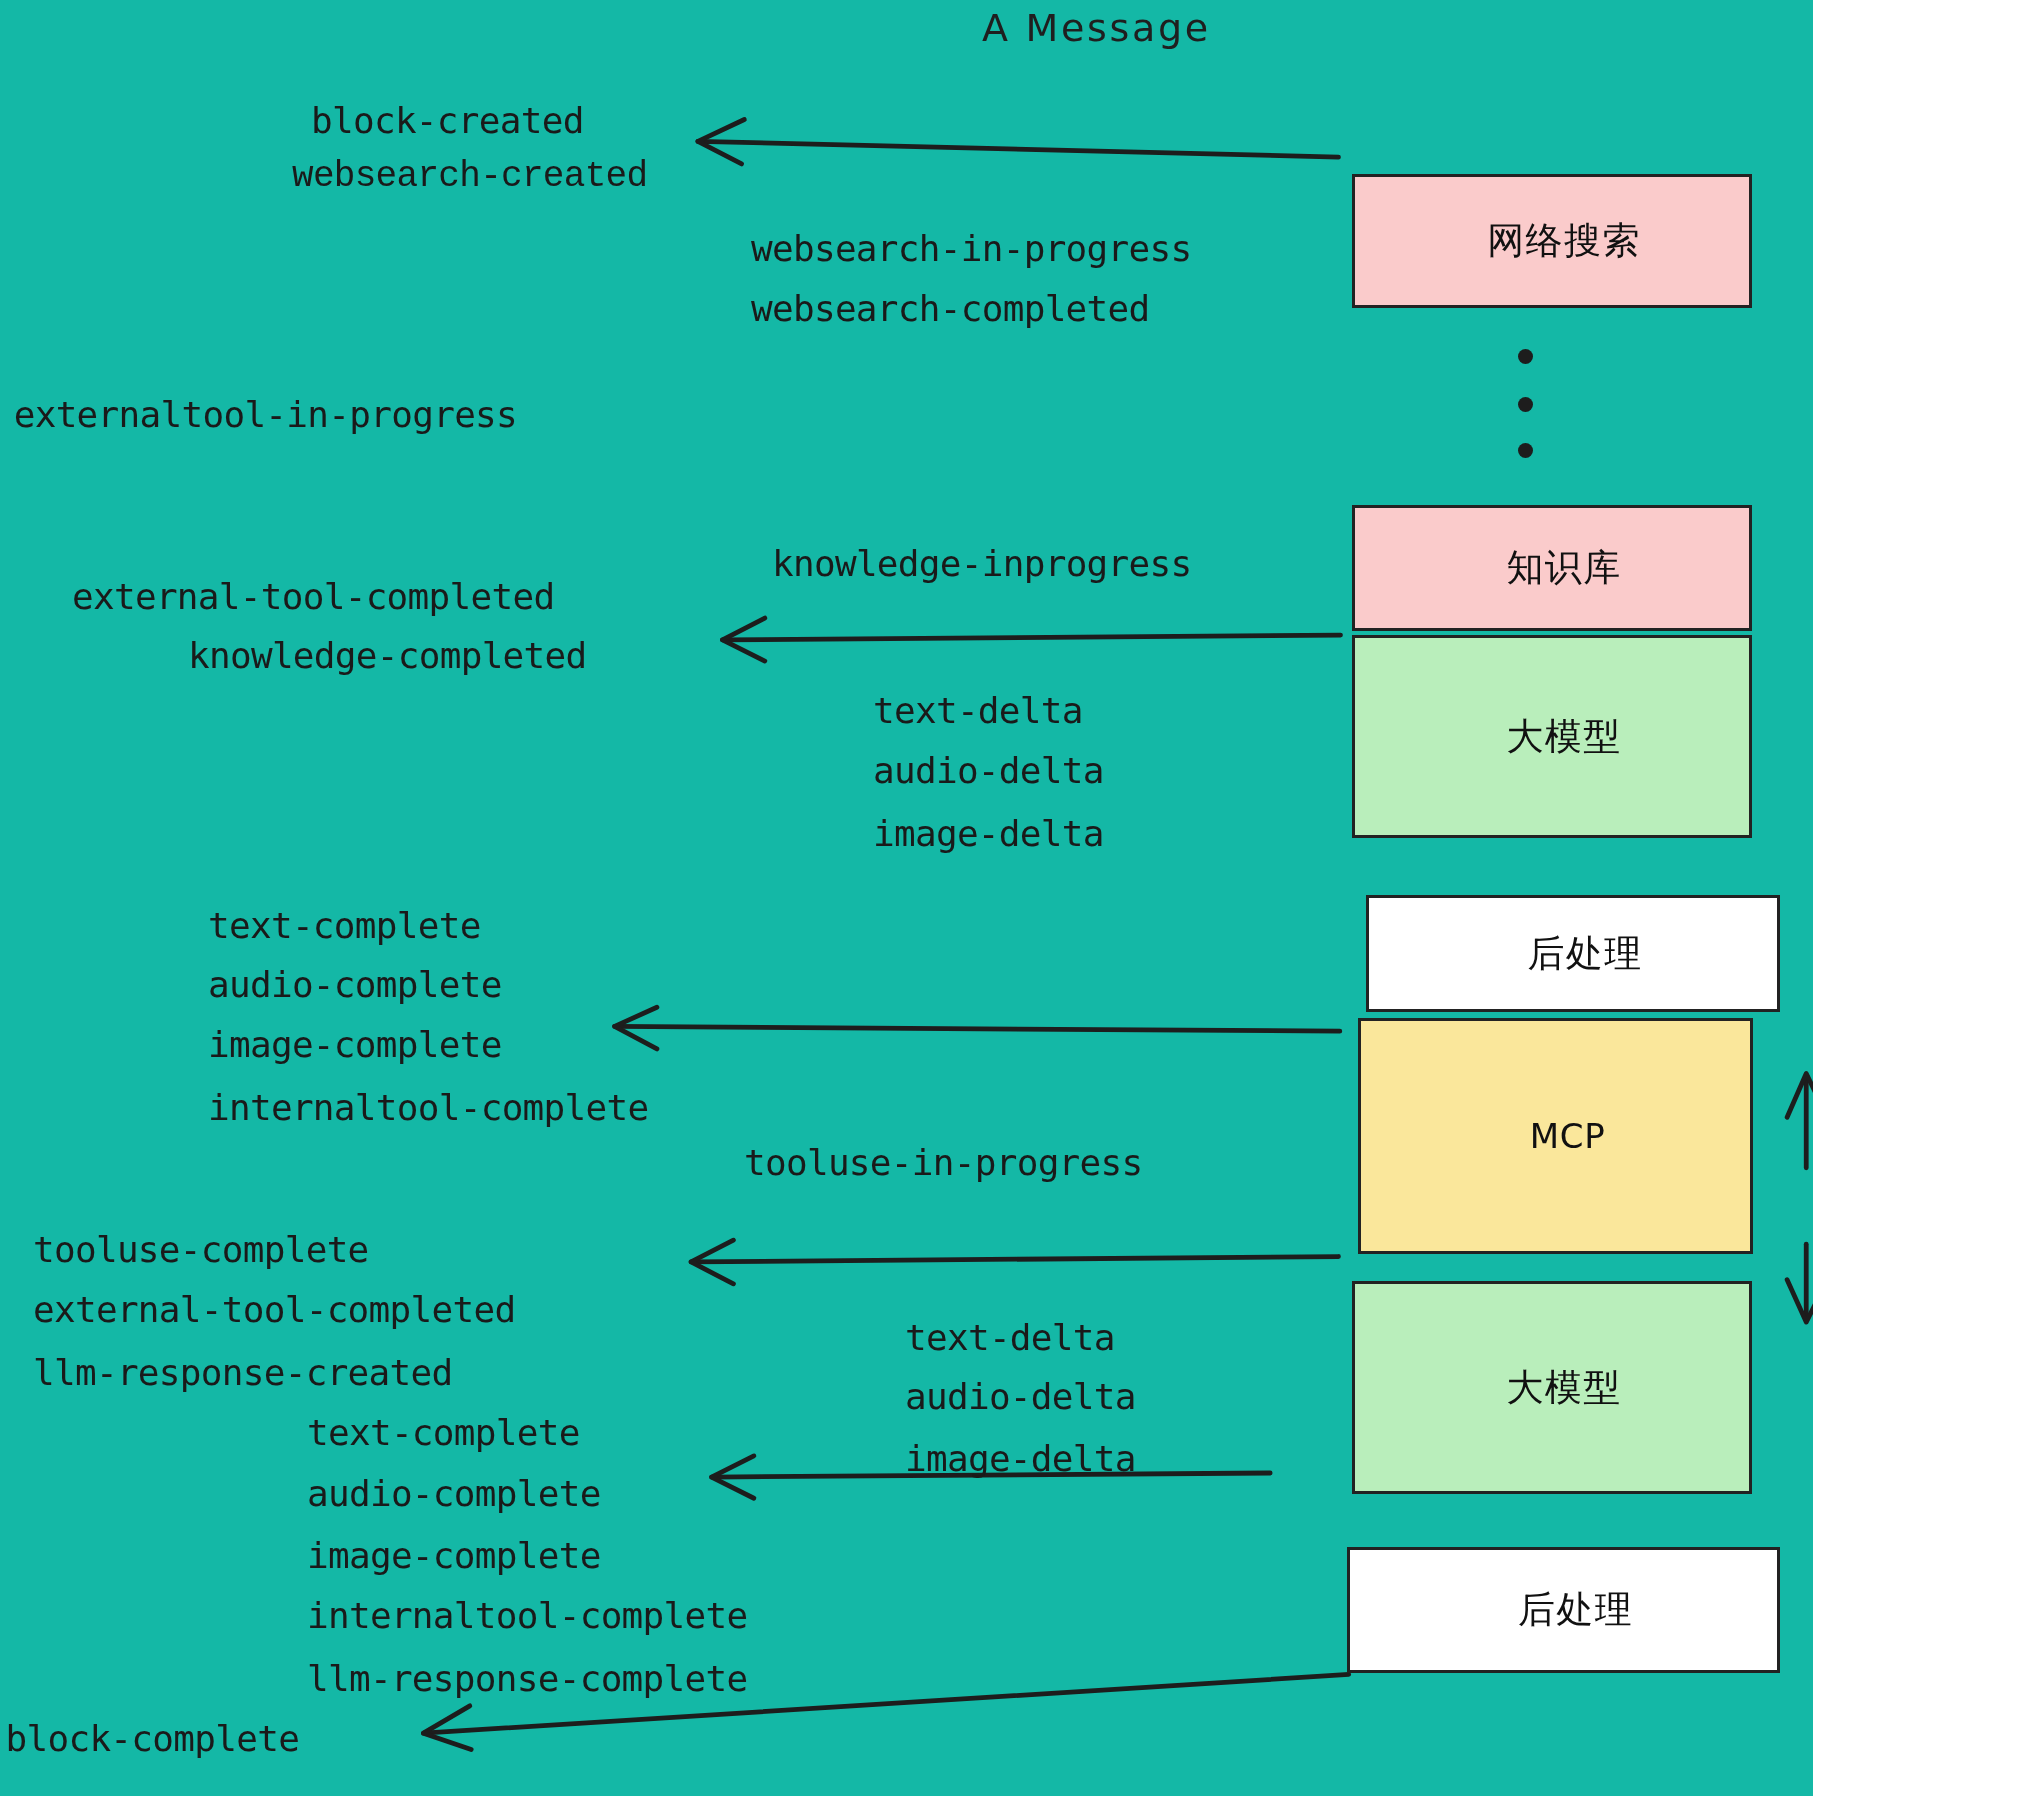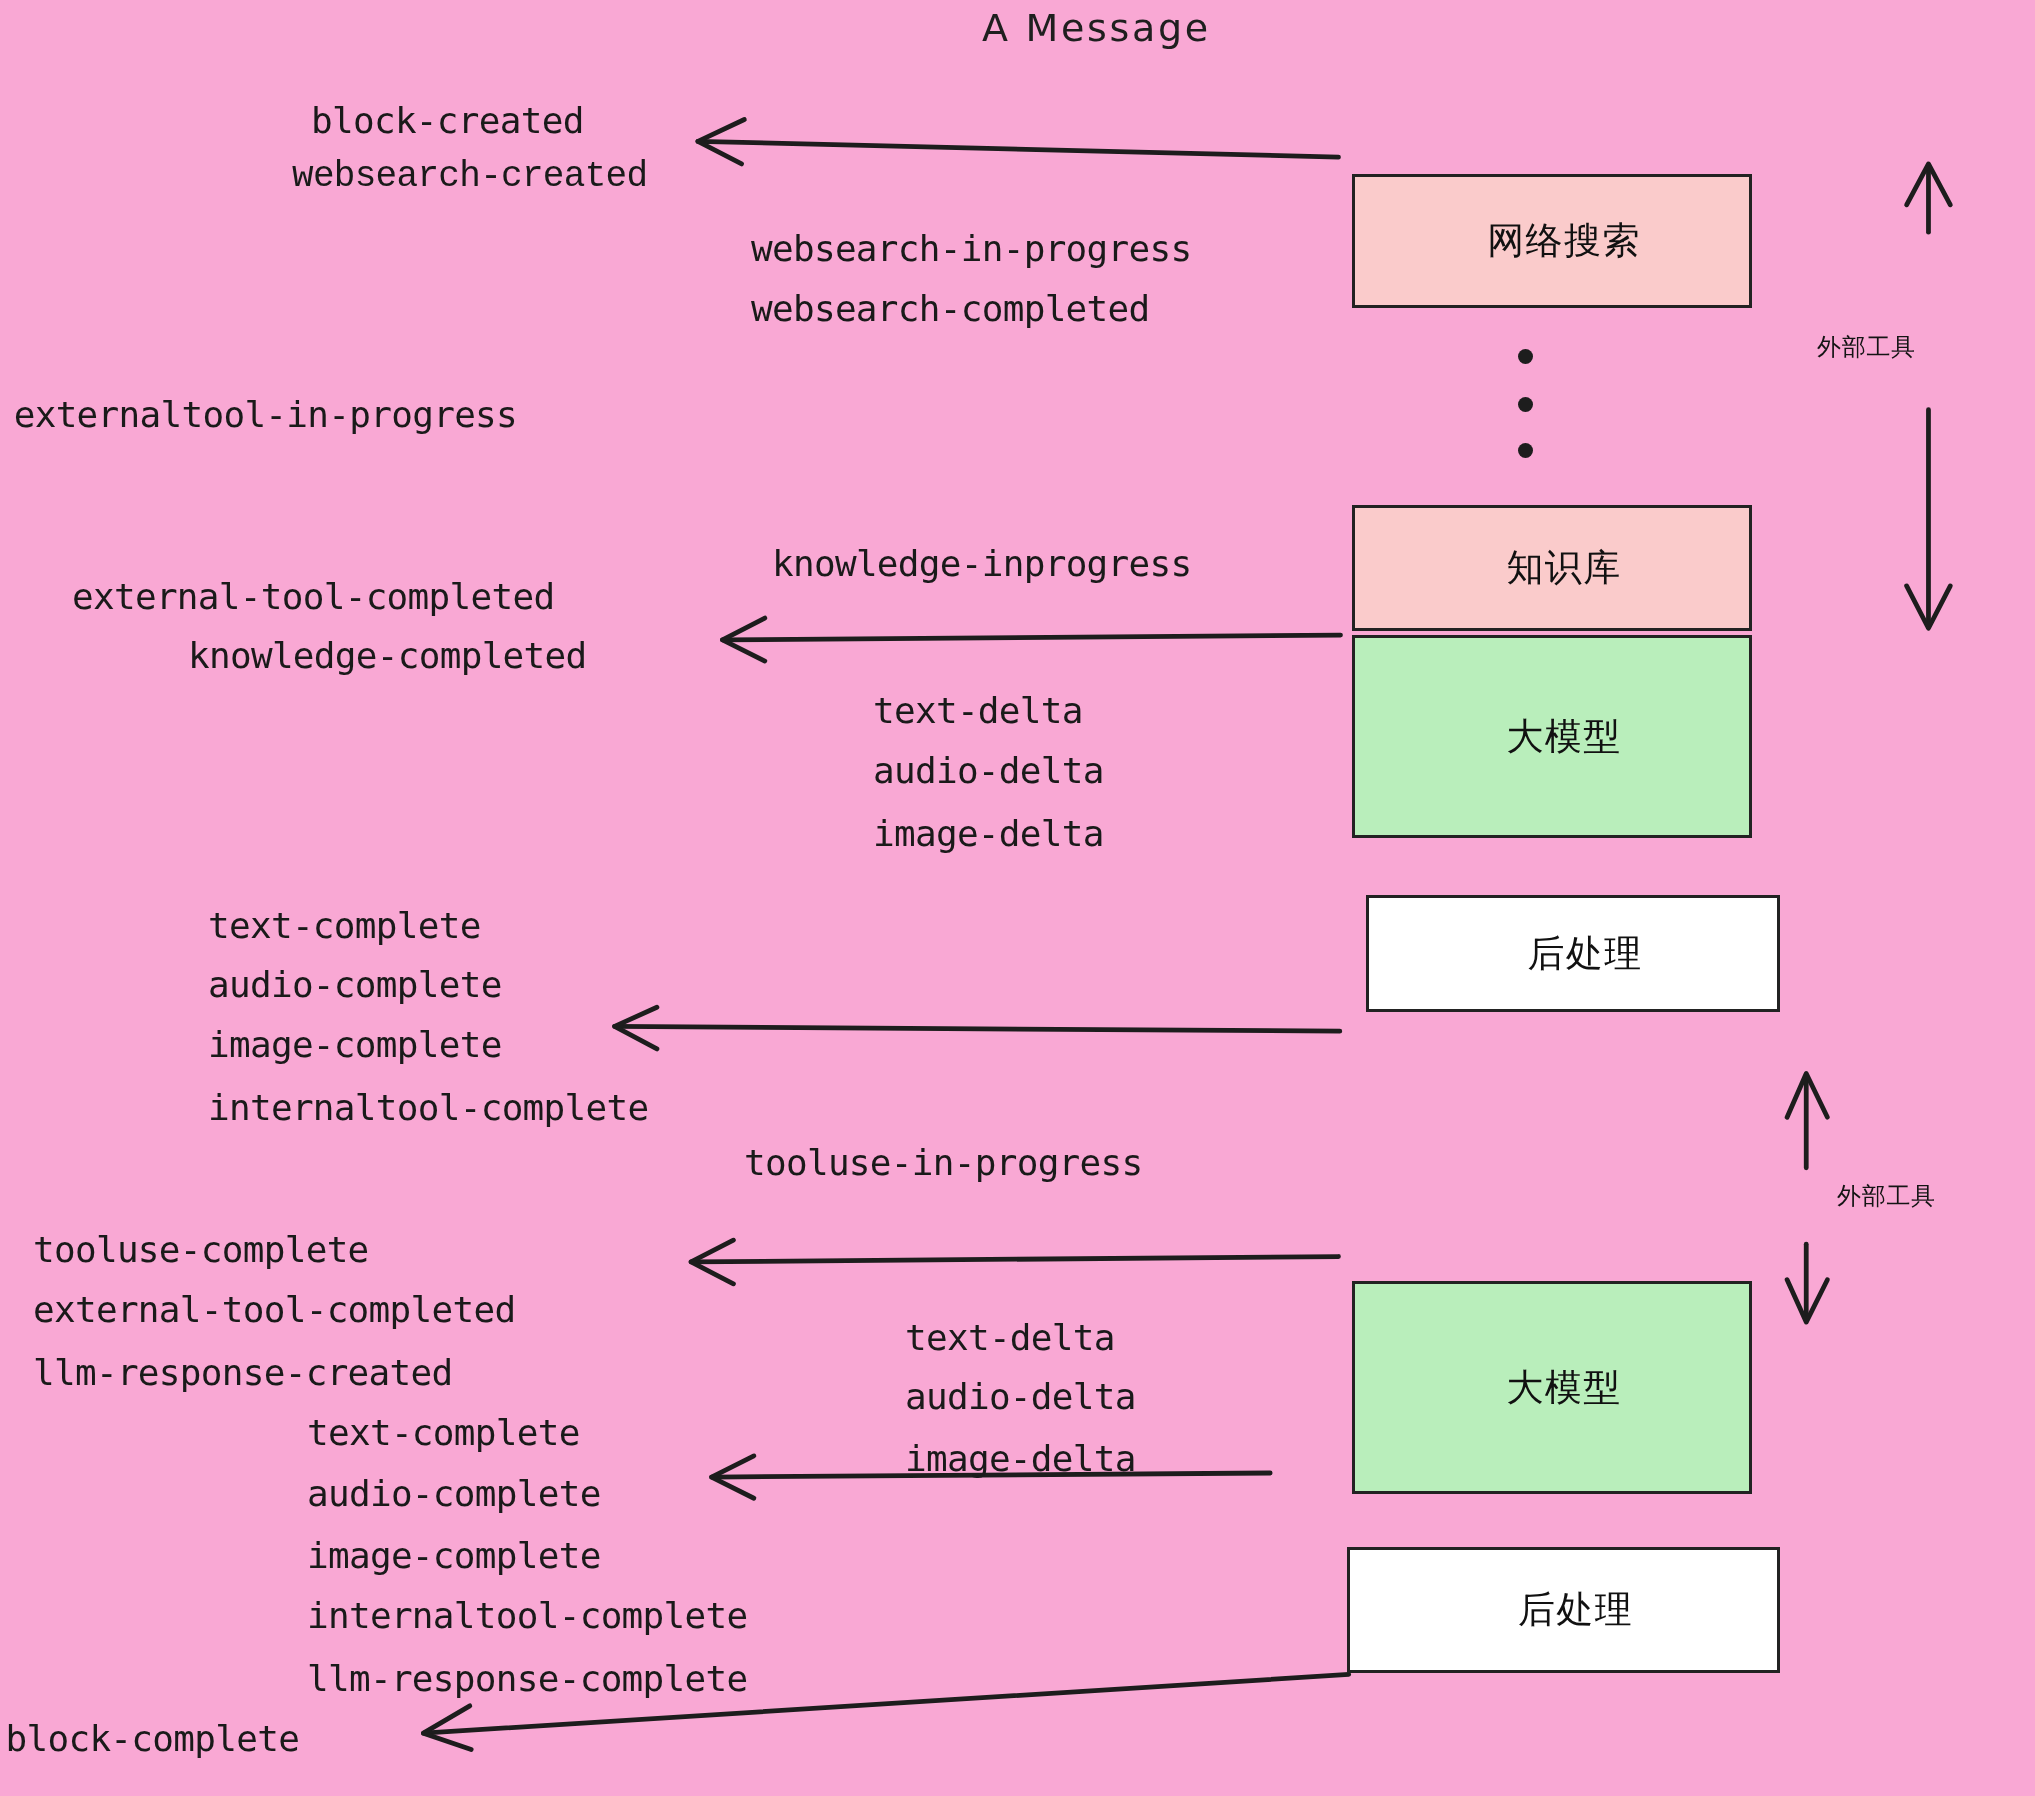--- a/index.html
+++ b/index.html
@@ -1,20 +1,20 @@
 <!DOCTYPE html>
 <html style="font-size:11px"><head>
 <meta charset="utf-8">
 <style>
   html,body{margin:0;padding:0;background:#fff;}
   #stage{
     position:relative;
-    width:2035px;
+    width:1813px;
     height:1796px;
-    background:#f9a8d4;
+    background:#14b8a6;
     font-family:"DejaVu Sans Mono", monospace;
     overflow:hidden;
   }
   .title{
     position:absolute;
     font-family:"DejaVu Sans", sans-serif;
     font-size:38px;
     color:#1f1f1f;
     letter-spacing:2.7px;
     white-space:nowrap;
@@ -154,20 +154,23 @@
   </div>
 
   <div class="node green" style="left:1352px; top:635px;  width:400px; height:203px;">
     <span>大模型</span>
   </div>
 
   <div class="node plain" style="left:1366px; top:895px; width:414px; height:117px;">
     <span>后处理</span>
   </div>
 
+  <div class="node yellow mcp" style="left:1358px; top:1018px; width:395px; height:236px;">
+    <span>MCP</span>
+  </div>
 
   <div class="node green" style="left:1352px; top:1281px; width:400px; height:213px;">
     <span>大模型</span>
   </div>
 
   <div class="node plain" style="left:1347px; top:1547px; width:433px; height:126px;">
     <span>后处理</span>
   </div>
 
   <div class="dots" style="left:1518px; top:341px; width:27px; height:123px;">

